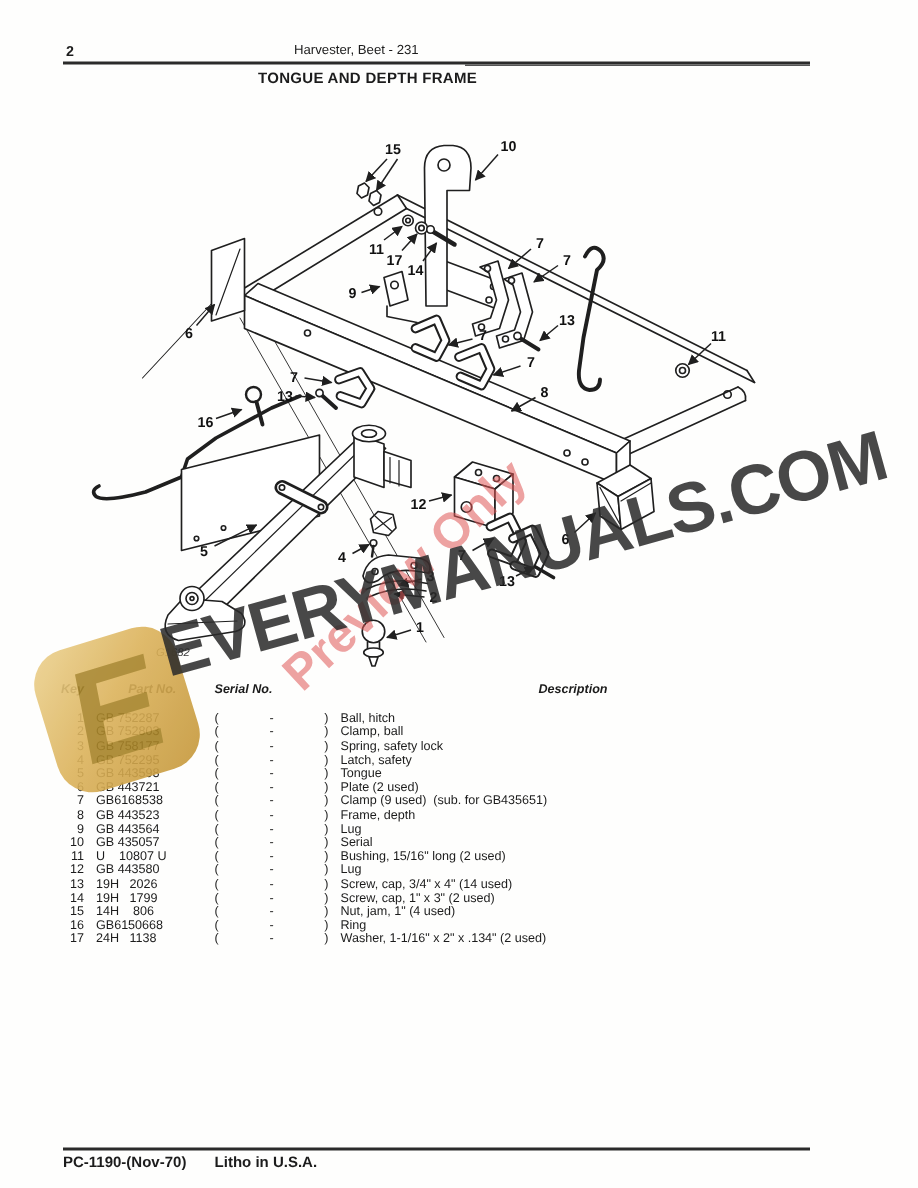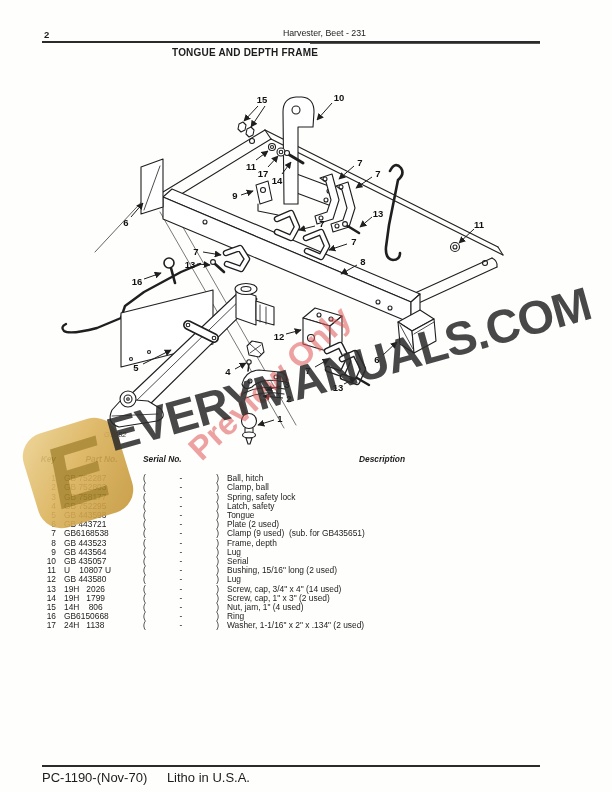--- a/index.html
+++ b/index.html
@@ -3,21 +3,21 @@
 <meta charset="utf-8">
 <style>
   html,body{margin:0;padding:0;background:#e8e8e8;}
   .page{
     position:relative;width:612px;height:792px;margin:0 auto;
     background:#fefefd;overflow:hidden;
     font-family:"Liberation Sans", sans-serif;color:#1c1c1c;
   }
   
   .page-number{position:absolute;left:44px;top:29px;font-size:9.5px;font-weight:bold;}
-  .running-head{position:absolute;left:196px;top:28px;width:170px;text-align:right;font-size:8.8px;}
+  .running-head{position:absolute;left:196px;top:28px;width:170px;text-align:left;font-size:8.8px;}
   .head-rule{position:absolute;left:42px;top:41px;width:498px;height:2px;background:#2b2b2b;}
   .head-rule2{position:absolute;left:310px;top:43px;width:230px;height:1px;background:#555;}
   .doc-title{position:absolute;left:172px;top:47px;width:300px;font-size:10px;font-weight:bold;letter-spacing:.2px;}
   .doc-subtitle{position:absolute;left:156px;top:60px;width:300px;text-align:center;font-size:9.8px;font-weight:bold;white-space:pre;}
   
   svg.diagram{position:absolute;left:0;top:0;width:612px;height:792px;z-index:1;}
   .fw{fill:#fff;}
   .strapO{stroke:#1f1f1f;stroke-width:6.5;fill:none;}
   .strapI{stroke:#fff;stroke-width:3.8;fill:none;}
   .barO{stroke:#1f1f1f;stroke-width:10;stroke-linecap:round;}
@@ -53,21 +53,21 @@
     font-size:33px;font-weight:bold;color:rgba(222,85,85,.55);
     transform:rotate(-43deg);transform-origin:0 50%;white-space:nowrap;
   }
   .wm-site{
     position:absolute;left:108px;top:408px;z-index:4;
     font-size:47px;font-weight:bold;letter-spacing:-1px;color:rgba(42,42,42,.86);
     transform:rotate(-15.5deg);transform-origin:0 50%;white-space:nowrap;
   }
   
   .foot-rule{position:absolute;left:42px;top:765px;width:498px;height:1.5px;background:#2b2b2b;}
-  .footer-text{position:absolute;left:42px;top:770px;font-size:13px;font-weight:normal;}
+  .footer-text{position:absolute;left:42px;top:770px;font-size:10px;font-weight:bold;}
   .footer-text .lith{margin-left:16px;}
 </style>
 </head>
 <body>
 
 <div class="page">
 
   <div class="page-number">2</div>
   <div class="running-head">Harvester, Beet - 231</div>
   <div class="head-rule"></div>

